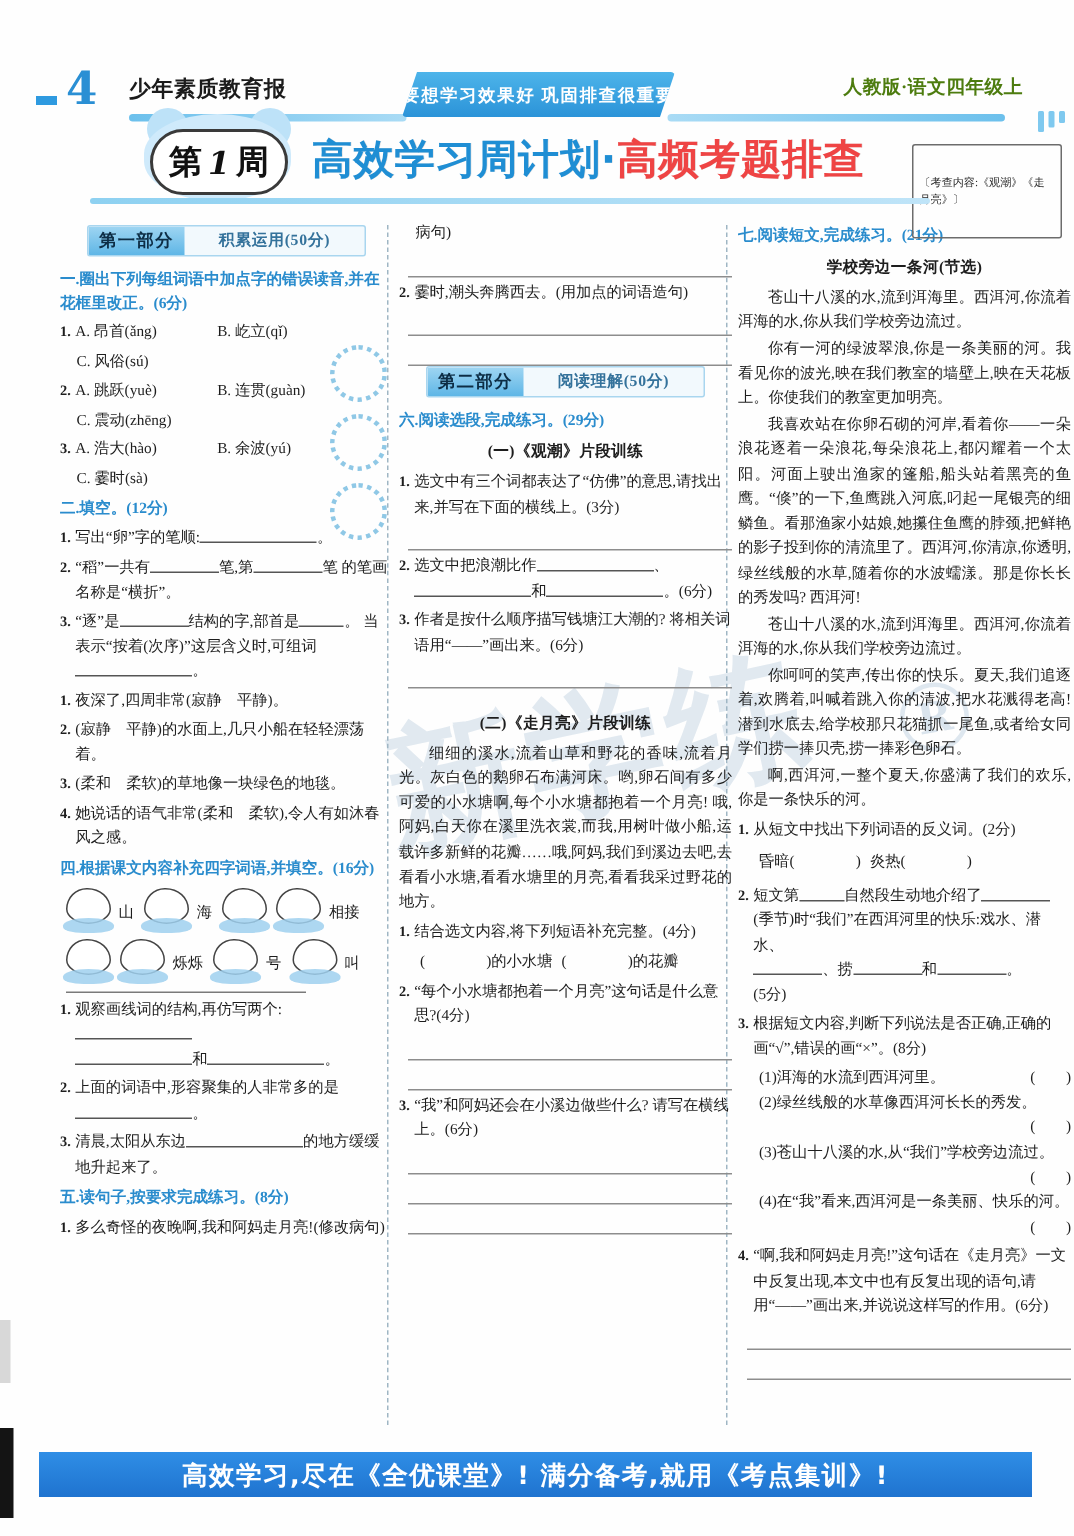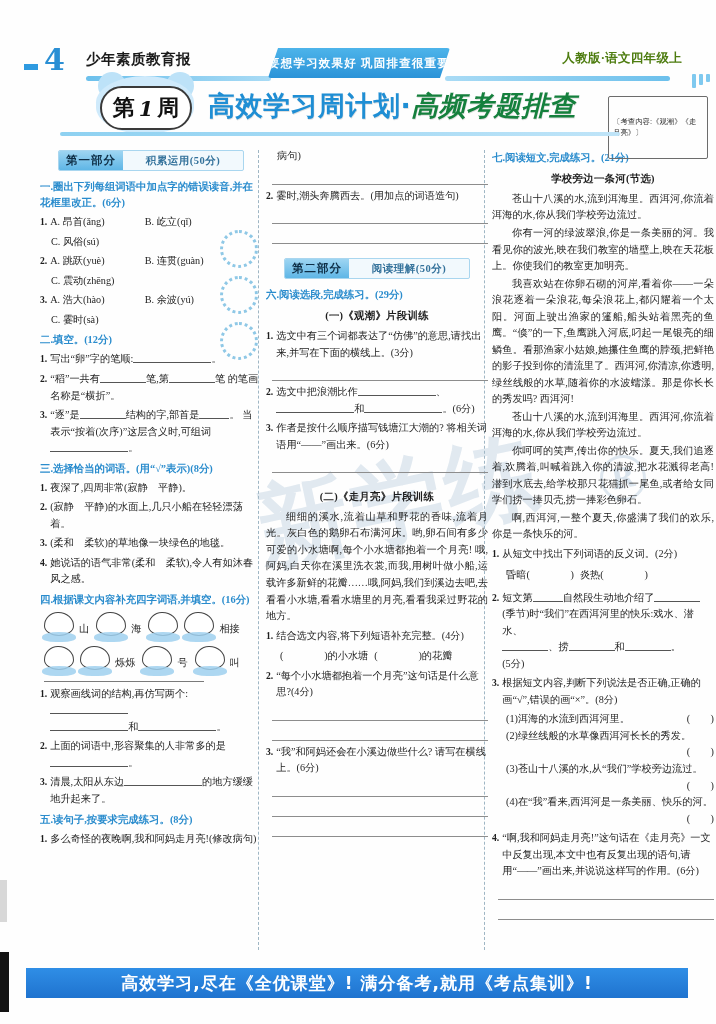--- a/index.html
+++ b/index.html
@@ -124,21 +124,21 @@
     font-family: "DejaVu Serif", serif;
   }
   .week-badge .num { font-style: italic; font-size: 21px; }
   .main-title {
     position: absolute; left: 208px; top: 4px;
     font-size: 27px; font-weight: 700; color: #1f8ed4;
     letter-spacing: 0.5px;
     font-family: "DejaVu Sans", sans-serif;
     text-shadow: 0.5px 0.5px 0 rgba(0,0,0,0.12);
   }
-  .main-title .dark { color: #15803d; font-style: italic; }
+  .main-title .dark { color: #ef4444; }
   .scope-box {
     position: absolute; right: 8px; top: 12px;
     width: 100px;
     border: 1px solid #6c6c6c;
     border-radius: 2px;
     padding: 20px 4px;
     font-size: 7.4px; line-height: 1.45; color: #2a2a2a;
   }
   .title-rule {
     position: absolute; left: 60px; top: 48px;
@@ -380,21 +380,20 @@
 
       <div class="q">
         <span class="n">3.</span>
         <span class="body">
           <span>“逐”是</span><span class="blank"></span><span>结构的字,部首是</span><span class="blank sm"></span><span>。</span>
           <span>当表示“按着(次序)”这层含义时,可组词</span>
           <br><span class="blank lg"></span><span>。</span>
         </span>
       </div>
 
-      <div class="sec-head">三.选择恰当的词语。(用“√”表示)(8分)</div>
 
       <div class="q">
         <span class="n">1.</span>
         <span class="body">夜深了,四周非常(寂静　平静)。</span>
       </div>
       <div class="q">
         <span class="n">2.</span>
         <span class="body">(寂静　平静)的水面上,几只小船在轻轻漂荡着。</span>
       </div>
       <div class="q">
@@ -488,21 +487,21 @@
       <div style="padding-left:11px;">病句)</div>
       <div class="ansline"></div>
 
       <div class="q">
         <span class="n">2.</span>
         <span class="body">霎时,潮头奔腾西去。(用加点的词语造句)</span>
       </div>
       <div class="ansline"></div>
       <div class="ansline"></div>
 
-      <div class="part-badge" style="margin-top:14px;">
+      <div class="part-badge" style="margin-top:0;">
         <div class="pb-l">第二部分</div>
         <div class="pb-r">阅读理解(50分)</div>
       </div>
 
       <div class="sec-head">六.阅读选段,完成练习。(29分)</div>
 
       <div class="passage-title">(一)《观潮》片段训练</div>
 
       <div class="q">
         <span class="n">1.</span>

